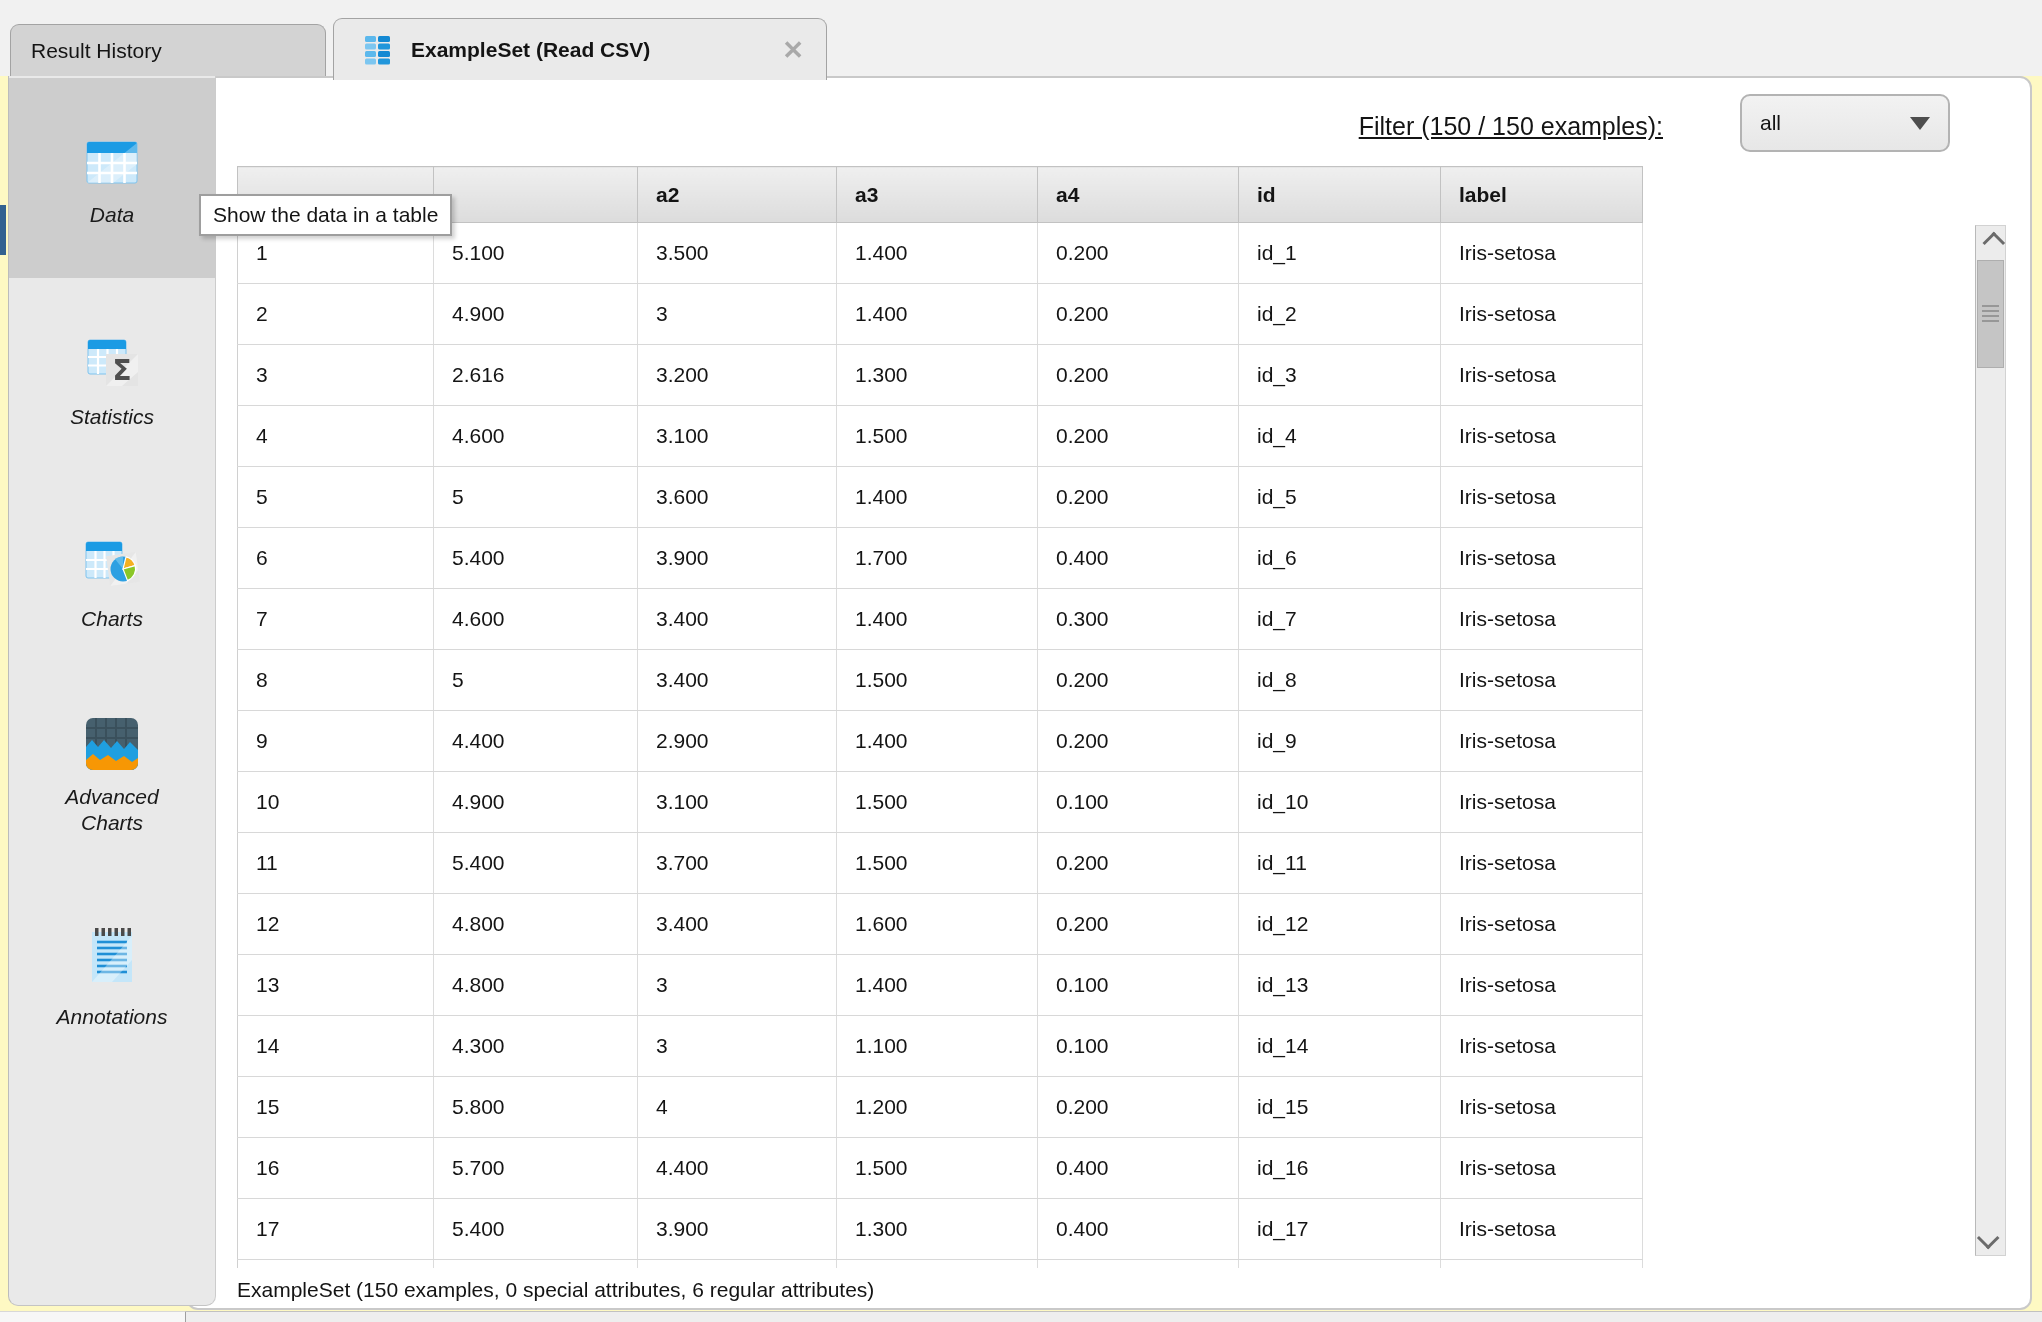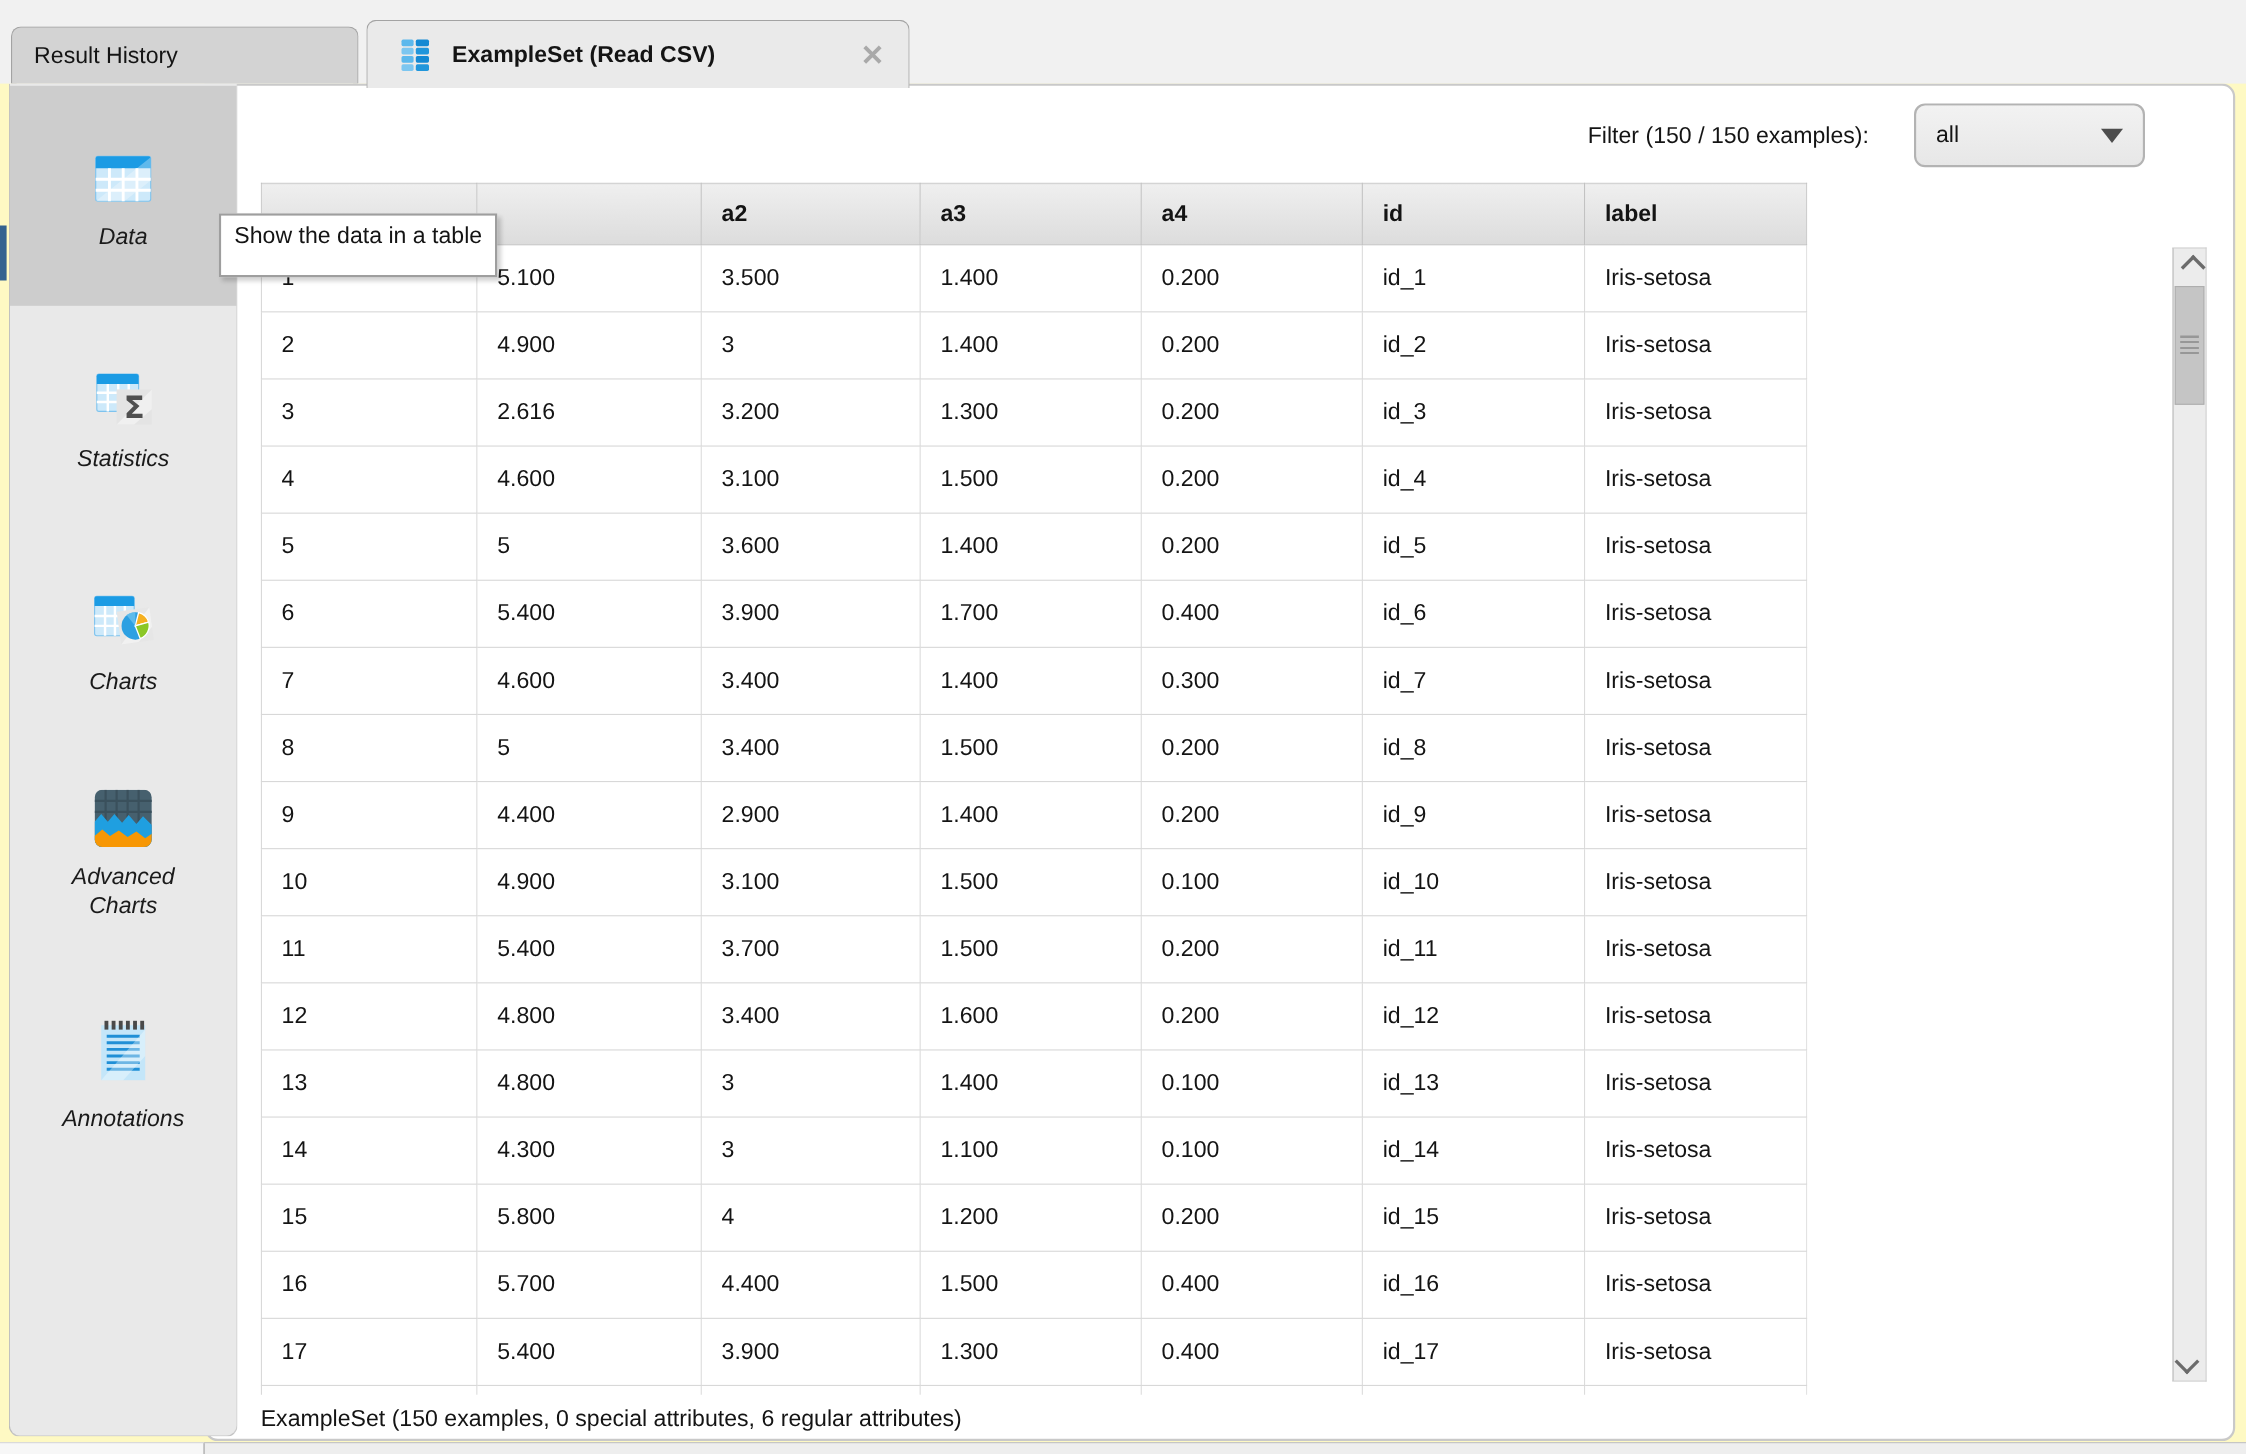--- a/index.html
+++ b/index.html
@@ -35,21 +35,21 @@
     position:absolute;left:8px;top:76px;width:208px;height:1230px;box-sizing:border-box;
     background:#e9e9e9;border-left:1px solid #bcbcbc;border-right:1px solid #cccccc;
     border-bottom:1px solid #c4c4c4;border-radius:0 0 10px 10px;z-index:2;
   }
   .side-item{position:absolute;left:0;width:100%;text-align:center;}
   .side-sel{position:absolute;left:0;top:2px;width:100%;height:200px;background:#cdcdcd;}
   .side-icon{display:block;margin:0 auto;}
   .side-label{font-size:21px;color:#1a1a1a;margin-top:8px;line-height:26px;font-style:italic;}
   .blue-sliver{position:absolute;left:0;top:205px;width:6px;height:50px;background:#33628f;z-index:2;}
   
-  .filter-label{position:absolute;top:112px;left:1376px;width:323px;text-align:right;font-size:21px;z-index:2;}
+  .filter-label{position:absolute;top:112px;left:1340px;width:323px;text-align:right;font-size:25px;z-index:2;text-decoration:underline;}
   .filter-dropdown{
     position:absolute;left:1740px;top:94px;width:210px;height:58px;box-sizing:border-box;
     background:linear-gradient(#f2f2f2,#e7e7e7);border:2px solid #b3b3b3;border-radius:10px;
     display:flex;align-items:center;font-size:21px;padding:0 18px;z-index:2;
   }
   .caret-down{
     margin-left:auto;width:0;height:0;
     border-left:10px solid transparent;border-right:10px solid transparent;
     border-top:13px solid #4d4d4d;
   }
@@ -62,21 +62,21 @@
     padding:0 0 0 18px;overflow:hidden;white-space:nowrap;
   }
   table.data td{
     height:61px;box-sizing:border-box;background:#ffffff;
     border-right:1px solid #dcdcdc;border-bottom:1px solid #d8d8d8;
     font-size:21px;text-align:left;padding:0 0 0 18px;overflow:hidden;white-space:nowrap;
   }
   table.data td:first-child{border-left:1px solid #d0d0d0;}
   
   .tooltip{
-    position:absolute;left:199px;top:194px;height:58px;box-sizing:border-box;
+    position:absolute;left:199px;top:194px;height:42px;box-sizing:border-box;
     background:#ffffff;border:2px solid #9e9e9e;box-shadow:3px 3px 4px rgba(0,0,0,0.18);
     font-size:21px;line-height:38px;padding:0 12px;white-space:nowrap;z-index:6;
   }
   
   .scrollbar{
     position:absolute;left:1975px;top:225px;width:31px;height:1031px;box-sizing:border-box;
     background:#ececec;border:1px solid #d2d2d2;border-left:1px solid #b9b9b9;z-index:2;
   }
   .sb-btn{position:absolute;left:0;width:100%;height:34px;display:flex;align-items:center;justify-content:center;}
   .sb-up{top:0;}

